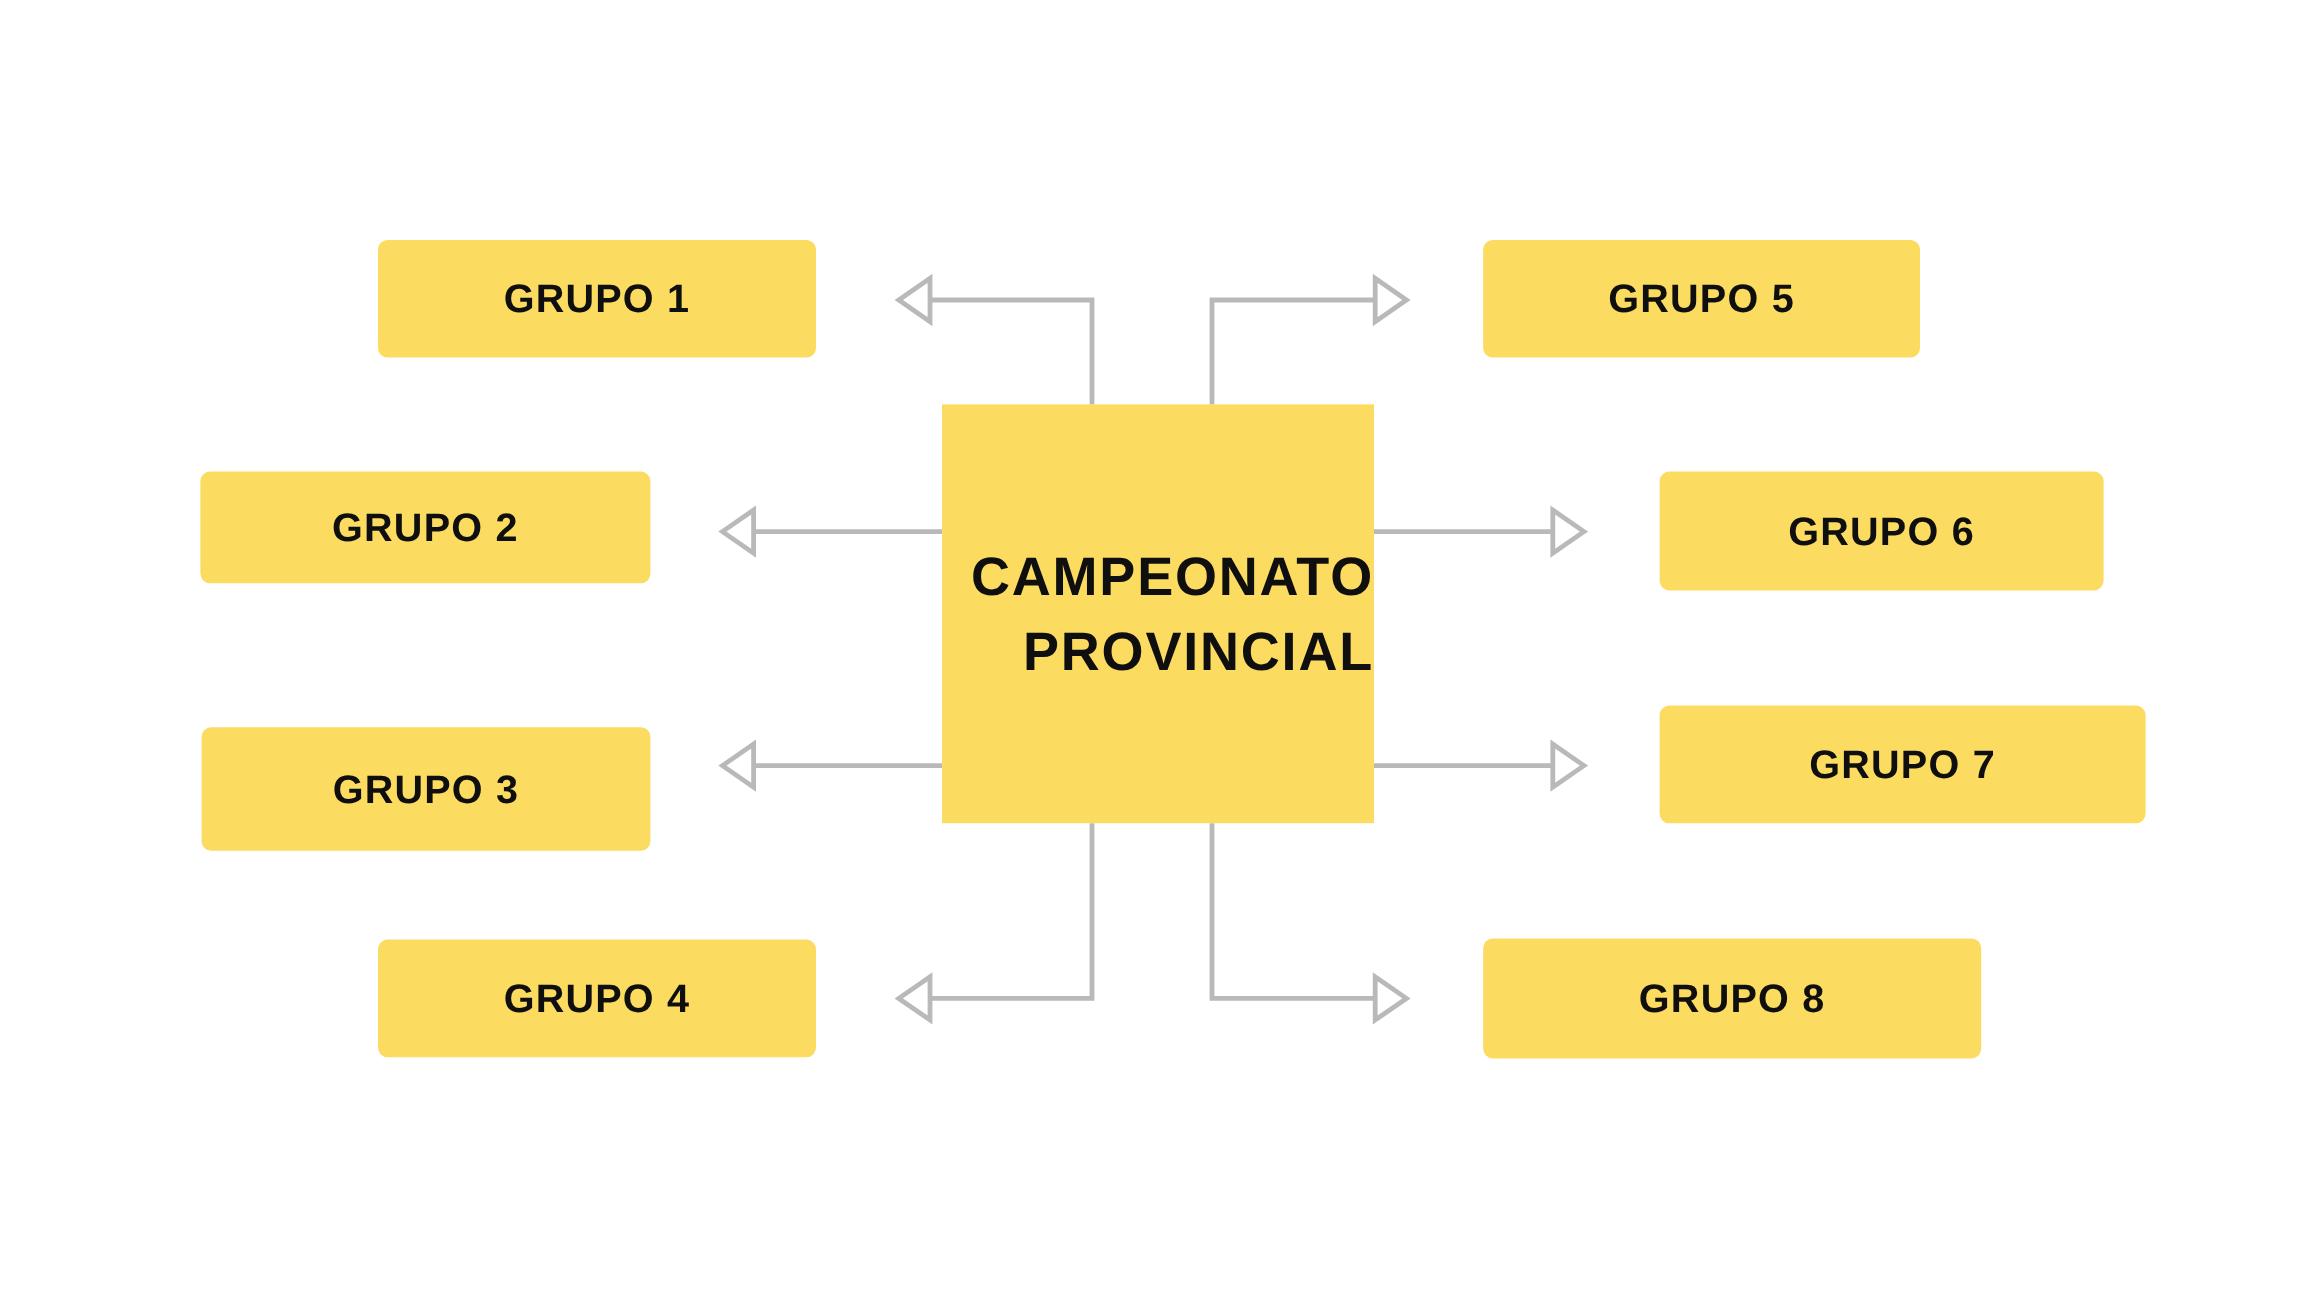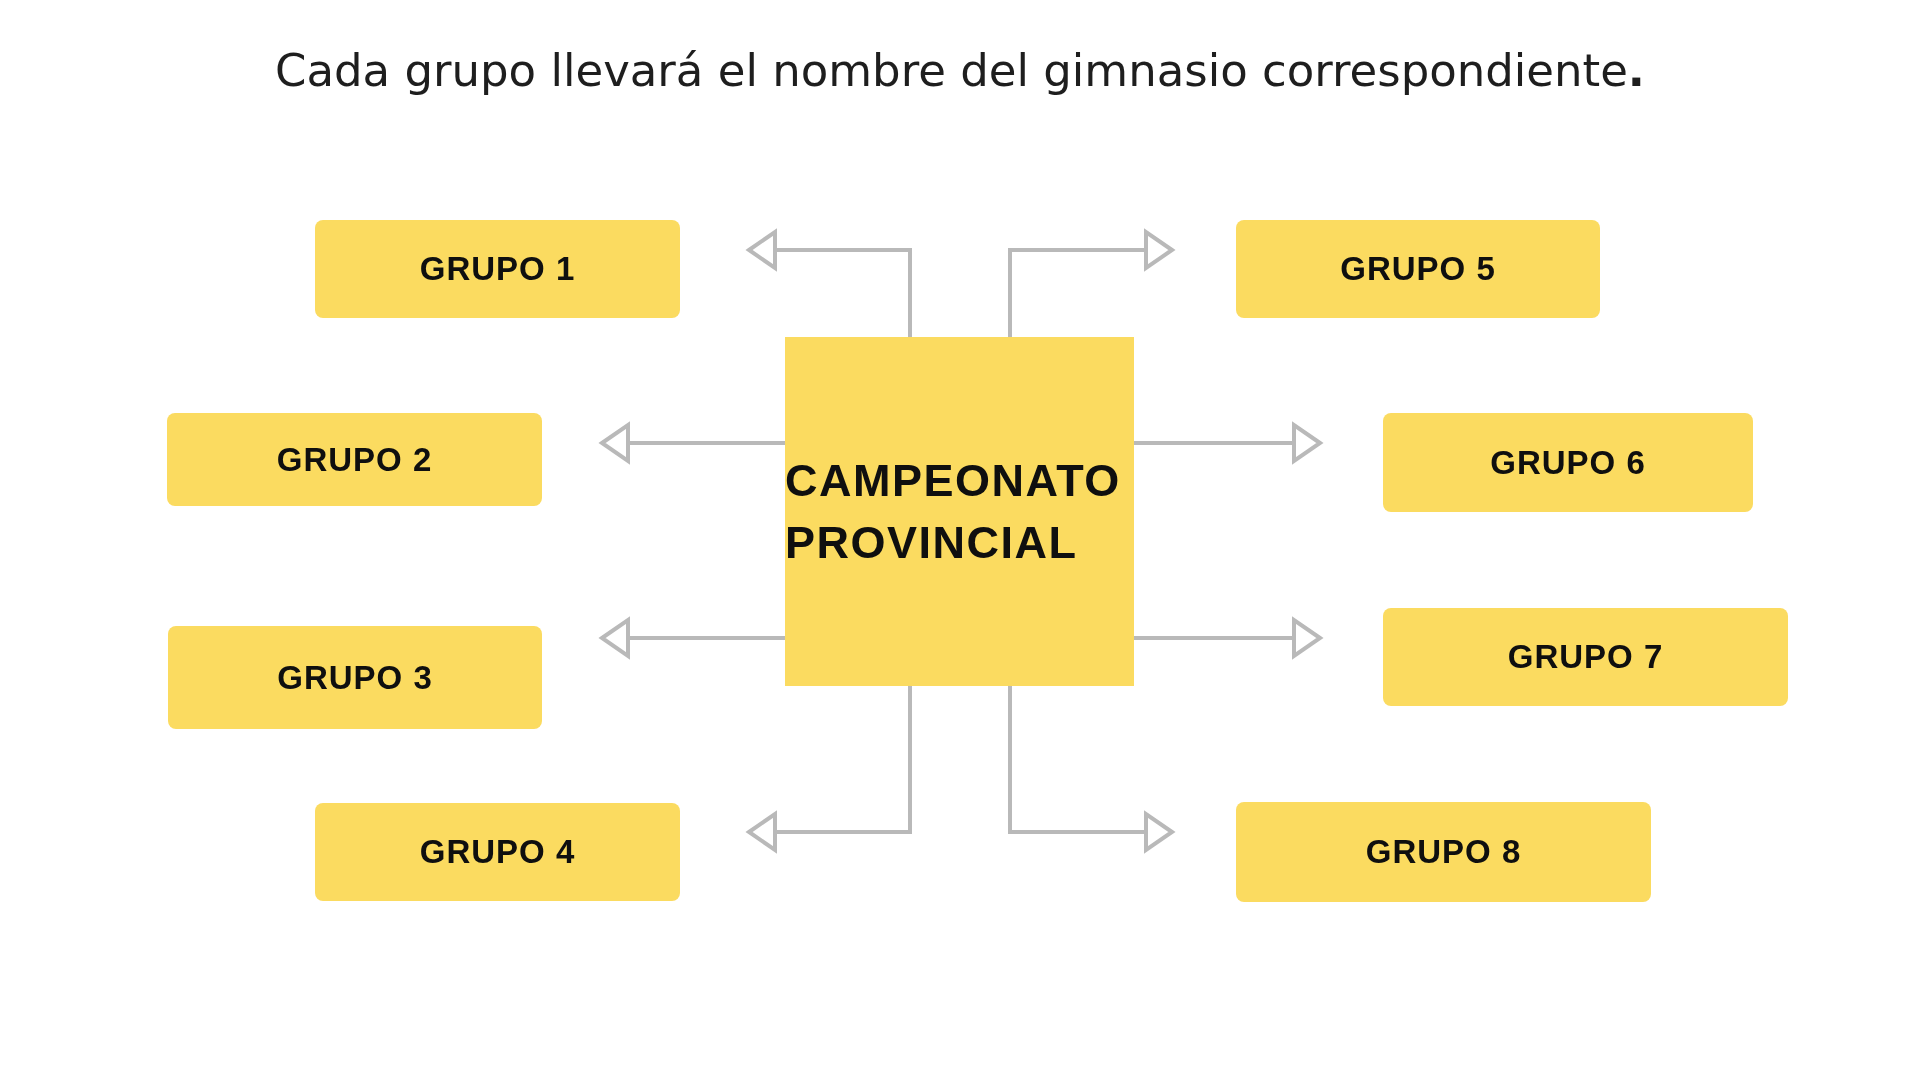--- a/index.html
+++ b/index.html
@@ -34,60 +34,57 @@
     position: absolute;
     background: var(--box-yellow, #fbdb60);
     border-radius: 8px;
     display: flex;
     align-items: center;
     justify-content: center;
     font-weight: 700;
     font-size: 33px;
     letter-spacing: 1px;
     color: #0f0f0f;
-    margin-top: 20px;
   }
   .center-node {
     position: absolute;
     left: 785px;
     top: 337px;
     width: 349px;
     height: 349px;
     background: var(--box-yellow, #fbdb60);
     display: flex;
     flex-direction: column;
-    align-items: flex-start;
+    align-items: flex-end;
     justify-content: center;
     font-weight: 700;
     font-size: 45px;
     letter-spacing: 1.5px;
     line-height: 62px;
     color: #0f0f0f;
     text-align: center;
+    padding-left: 11px;
   }
   #connectors {
     position: absolute;
     left: 0;
     top: 0;
     pointer-events: none;
   }
   #connectors g {
     fill: none;
     stroke-width: 4;
     stroke-linejoin: miter;
   }
 </style>
 </head>
 <body>
 
 <div id="canvas">
 
-  <div class="title">
-    <span>Cada grupo llevará el nombre del gimnasio correspondiente</span><span class="period">.</span>
-  </div>
 
   <svg id="connectors" width="1920" height="1080" viewBox="0 0 1920 1080">
     <g stroke="#B9B9B9">
 
       <g>
         <polyline points="910,337 910,250 775,250"></polyline>
         <polygon points="749,250 775,232 775,268"></polygon>
       </g>
 
       <g>

